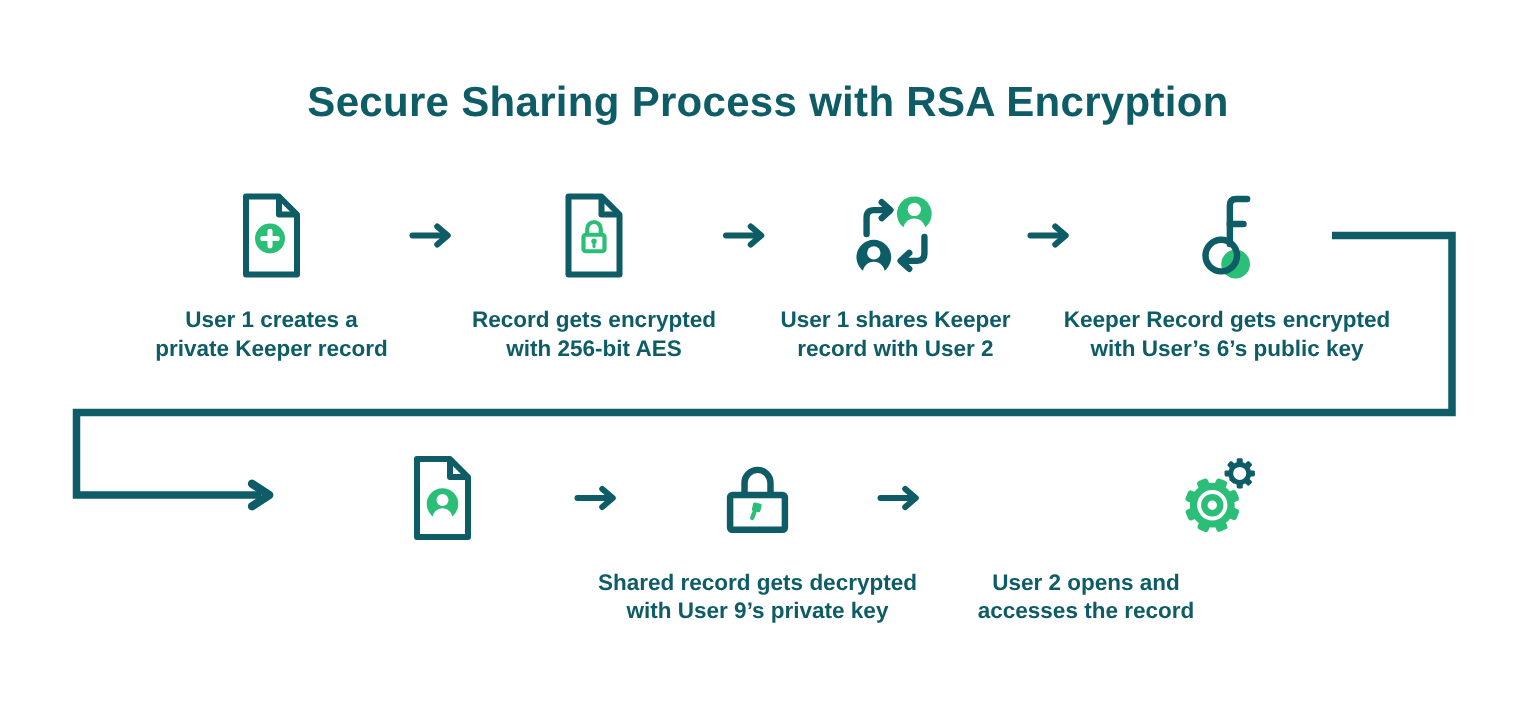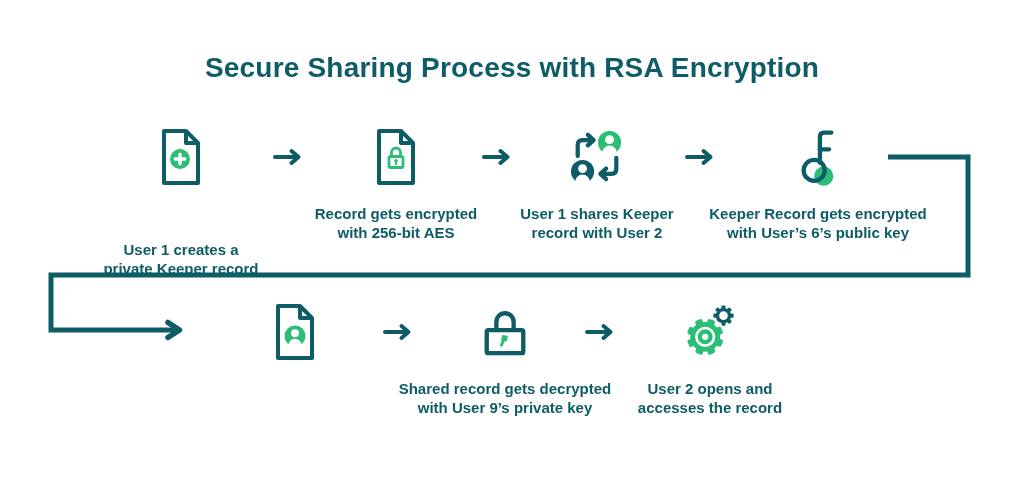--- a/index.html
+++ b/index.html
@@ -28,21 +28,21 @@
   .fw { fill:#ffffff; }       .fn { fill:none; }
   .rc { stroke-linecap:round; stroke-linejoin:round; }
 </style>
 </head>
 <body>
 
 <div class="canvas">
 
   <div class="title">Secure Sharing Process with RSA Encryption</div>
 
-  <div class="step" style="left:66px;top:125px;width:230px;gap:36px;">
+  <div class="step" style="left:66px;top:125px;width:230px;">
     <div class="icon-box">
       <svg width="44" height="58" viewBox="0 0 44 58">
         <path class="st fw" stroke-width="4" stroke-linejoin="round" d="M5 3 H27 L39 15 V55 H5 Z"></path>
         <path class="st fn" stroke-width="4" stroke-linejoin="round" d="M27 3 V15 H39"></path>
         <circle class="fg" cx="21" cy="31" r="10"></circle>
         <path class="rc" stroke="#ffffff" stroke-width="3.4" fill="none" d="M21 26.2 V35.8 M16.2 31 H25.8"></path>
       </svg>
     </div>
     <div class="step-label">User 1 creates a
 private Keeper record</div>
@@ -147,21 +147,21 @@
     </div>
     <div class="step-label">Shared record gets decrypted
 with User 9’s private key</div>
   </div>
 
   <svg class="flow-arrow" style="left:584px;top:322px;" width="32" height="20" viewBox="0 0 32 20">
     <path class="st fn rc" stroke-width="4" d="M3 10 H24"></path>
     <path class="st fn rc" stroke-width="4" d="M19.5 4 L26.5 10 L19.5 16"></path>
   </svg>
 
-  <div class="step" style="left:595px;top:300px;width:230px;">
+  <div class="step" style="left:609px;top:300px;width:230px;align-items:flex-end;">
     <div class="icon-box">
       <svg width="52" height="56" viewBox="0 0 54 58">
 
         <g>
           <rect class="ft" x="38.9" y="1.5" width="4.2" height="4.2" rx="1" transform="rotate(0 41 12)"></rect>
           <rect class="ft" x="38.9" y="1.5" width="4.2" height="4.2" rx="1" transform="rotate(45 41 12)"></rect>
           <rect class="ft" x="38.9" y="1.5" width="4.2" height="4.2" rx="1" transform="rotate(90 41 12)"></rect>
           <rect class="ft" x="38.9" y="1.5" width="4.2" height="4.2" rx="1" transform="rotate(135 41 12)"></rect>
           <rect class="ft" x="38.9" y="1.5" width="4.2" height="4.2" rx="1" transform="rotate(180 41 12)"></rect>
           <rect class="ft" x="38.9" y="1.5" width="4.2" height="4.2" rx="1" transform="rotate(225 41 12)"></rect>

